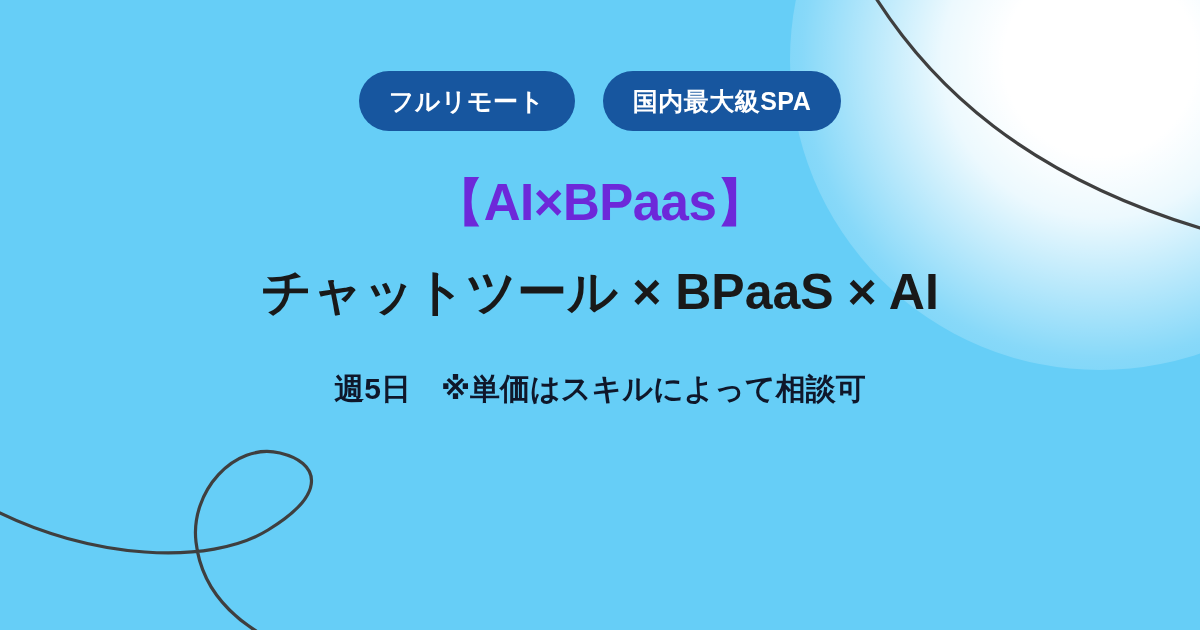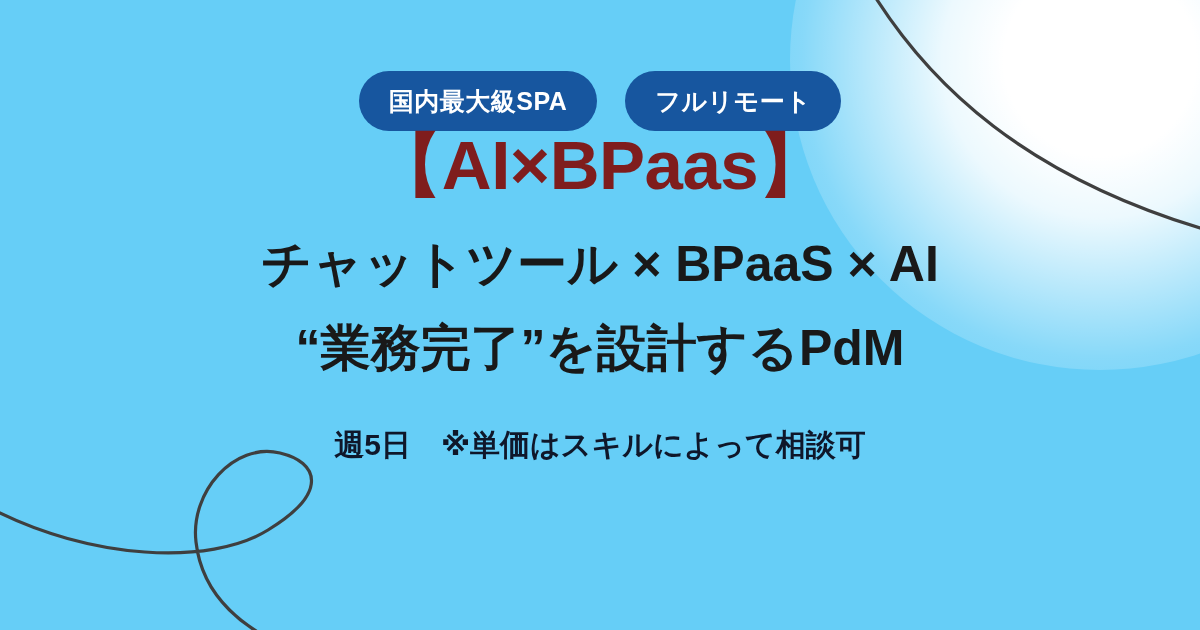--- a/index.html
+++ b/index.html
@@ -80,22 +80,23 @@
     justify-content: center;
     padding: 0 30px;
     font-size: 25px;
     font-weight: 700;
     letter-spacing: 0.5px;
     line-height: 1;
     white-space: nowrap;
   }
 
   .headline {
-    color: #7f1d1d;
-    font-size: 69px;
+    margin-top: 46px;
+    color: #6d28d9;
+    font-size: 51px;
     font-weight: 900;
     letter-spacing: -0.5px;
     line-height: 1;
     white-space: nowrap;
   }
 
   .subline-block {
     margin-top: 36px;
     display: flex;
     flex-direction: column;
@@ -136,30 +137,29 @@
     <path d="M -10 508 C 90 560, 210 566, 268 530
              C 330 492, 318 462, 280 453
              C 234 442, 190 492, 196 542
              C 202 596, 244 632, 300 652" fill="none" stroke="#3F3F3F" stroke-width="3.2" stroke-linecap="round"></path>
   </svg>
 
   <div id="content">
 
     <div class="badge-row">
       <div class="badge">
-        <span>国内最大級SPA</span>
+        <span>フルリモート</span>
       </div>
       <div class="badge">
-        <span>フルリモート</span>
+        <span>国内最大級SPA</span>
       </div>
     </div>
 
     <div class="headline">【AI×BPaas】</div>
 
     <div class="subline-block">
       <div class="subline">チャットツール × BPaaS × AI</div>
-      <div class="subline">“業務完了”を設計するPdM</div>
     </div>
 
     <div class="footnote">週5日　※単価はスキルによって相談可</div>
 
   </div>
 </div>
 
 </body></html>

